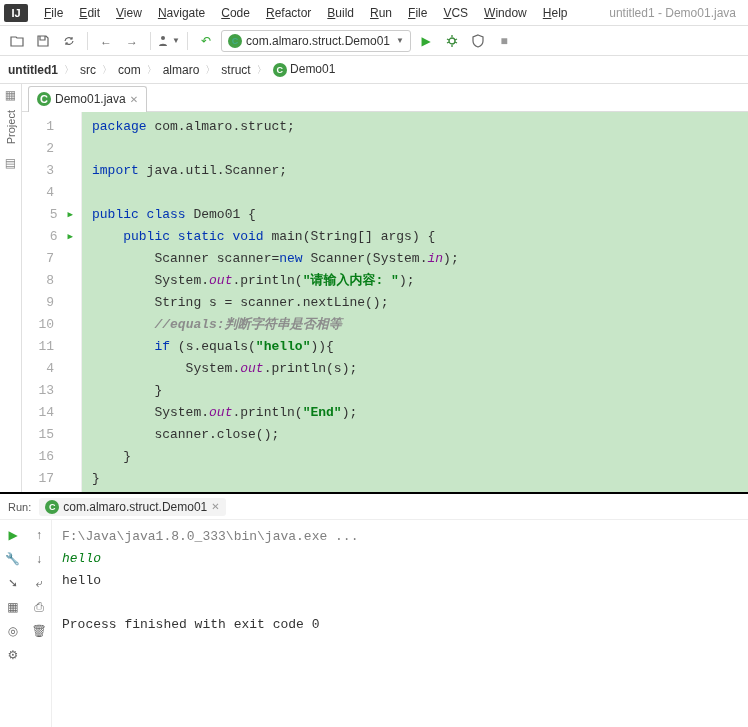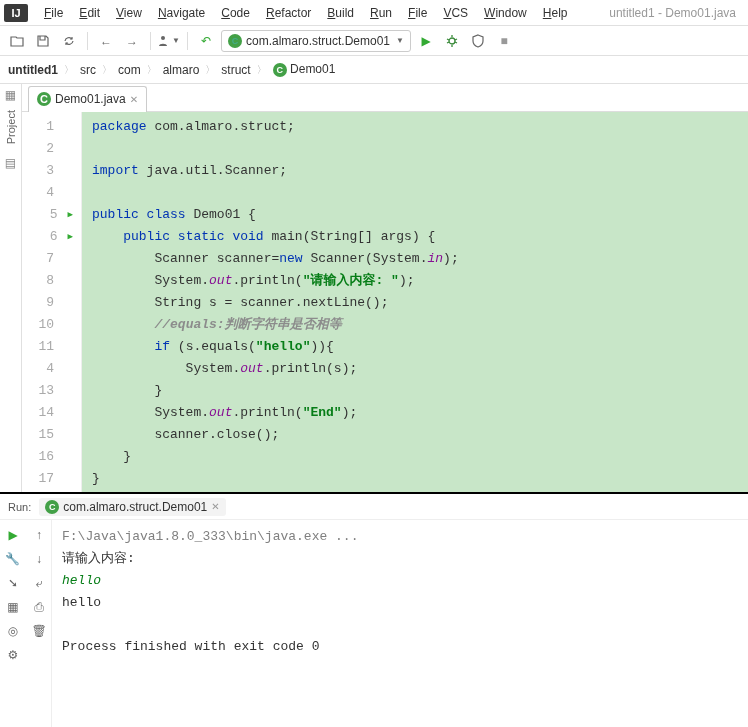--- a/index.html
+++ b/index.html
@@ -268,15 +268,15 @@
         </div>
         <div class="run-toolbar-inner">
           <div class="tool-btn">↑</div>
           <div class="tool-btn">↓</div>
           <div class="tool-btn">⤶</div>
           <div class="tool-btn">⎙</div>
           <div class="tool-btn">🗑</div>
         </div>
       </div>
     </div>
-    <div class="run-console" id="console-host"><div class="con-cmd">F:\Java\java1.8.0_333\bin\java.exe ...</div><div class="">请输入内容:</div><div class="con-in">hello</div><div class="">hello</div><div class="">&nbsp;</div><div class="con-exit">Process finished with exit code 0</div></div>
+    <div class="run-console" id="console-host"><div class="con-cmd">F:\Java\java1.8.0_333\bin\java.exe ...</div><div class="con-in">hello</div><div class="">hello</div><div class="">&nbsp;</div><div class="con-exit">Process finished with exit code 0</div></div>
   </div>
 </div>
 
 </body></html>

